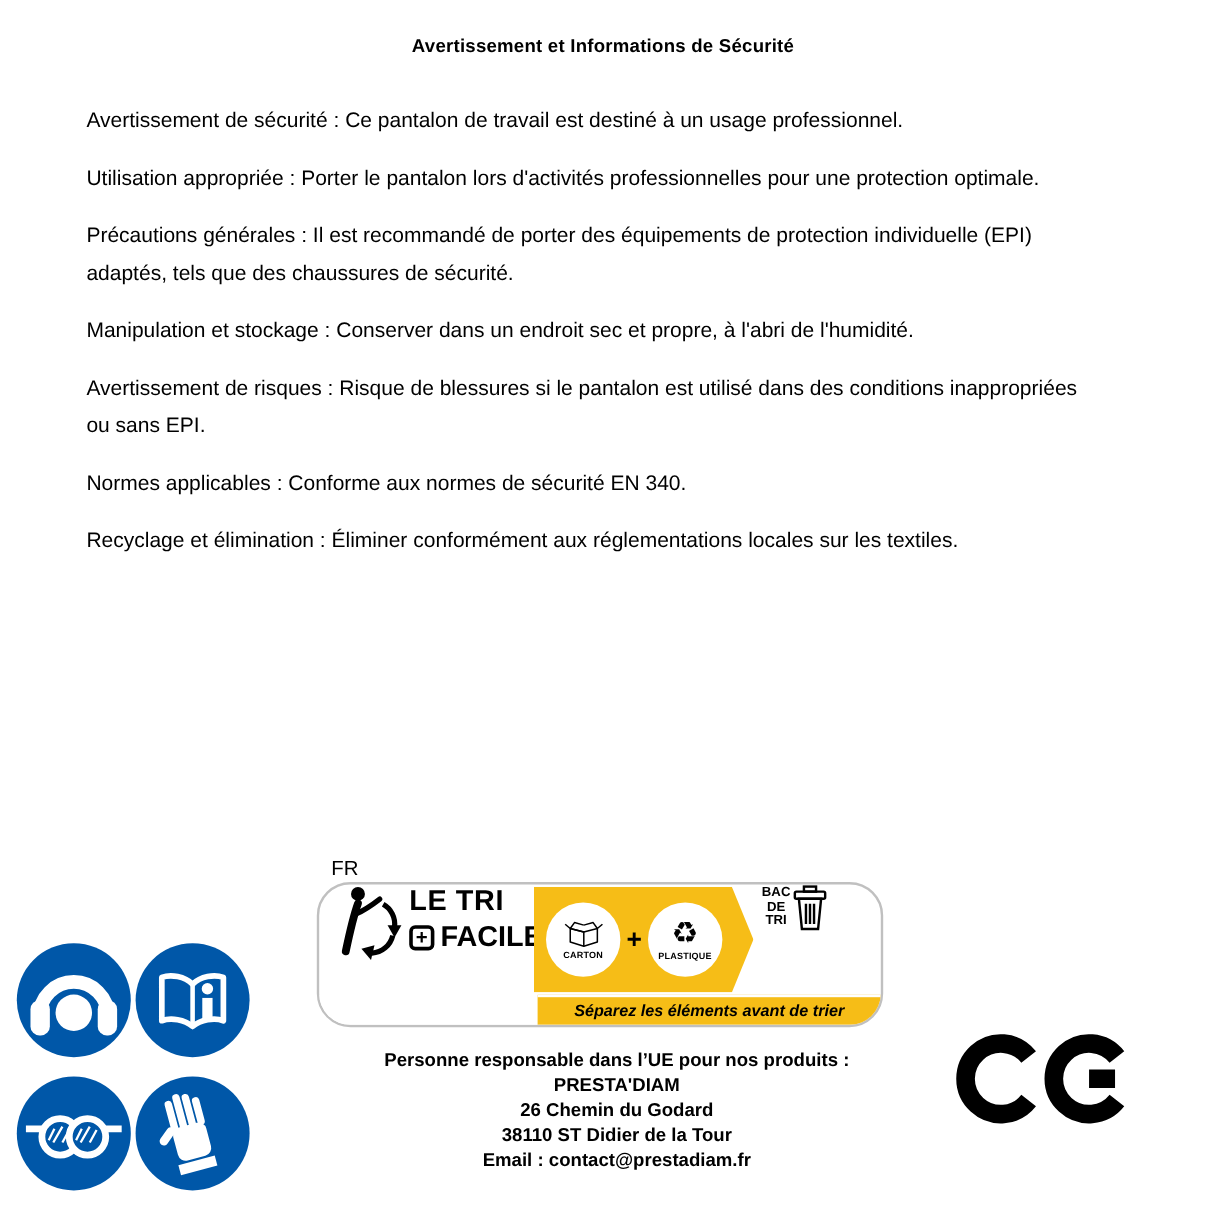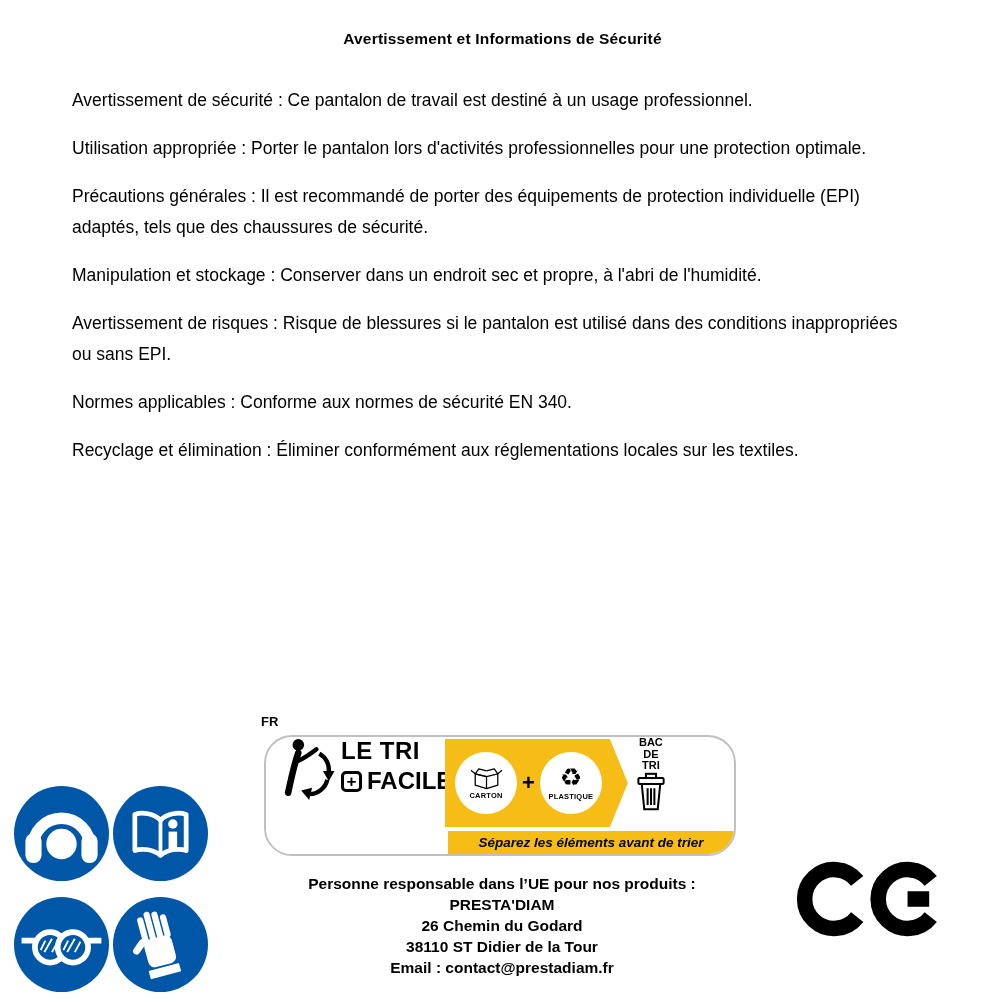--- a/index.html
+++ b/index.html
@@ -40,22 +40,22 @@
   .ppe-circle {
     width:95px; height:95px; border-radius:50%;
     background:#0057a8;
     display:flex; align-items:center; justify-content:center;
     overflow:hidden;
   }
   .ppe-circle svg { width:95px; height:95px; display:block; }
 
   
   .fr-tag {
-    position:absolute; left:261px; top:714px;
-    font-size:13px; font-weight:bold;
+    position:absolute; left:276px; top:714px;
+    font-size:17px; font-weight:normal;
   }
   .info-tri {
     position:absolute; left:264px; top:735px;
     width:472px; height:121px;
     background:#fff;
     border:2px solid #c0c0c0;
     border-radius:28px;
     overflow:hidden;
     display:flex; flex-direction:column;
   }
@@ -81,36 +81,36 @@
   }
   .mat-circle {
     width:62px; height:62px; background:#fff; border-radius:50%;
     display:flex; flex-direction:column; align-items:center; justify-content:center;
     gap:1px; flex:0 0 auto;
   }
   .mat-label { font-size:7.5px; font-weight:bold; letter-spacing:0.2px; }
   .mat-plus { font-size:22px; font-weight:bold; margin:0 5px; }
   .recycle-glyph { font-size:25px; line-height:26px; font-family:"DejaVu Sans", sans-serif; }
   .bin-zone {
-    display:flex; flex-direction:column; align-items:center;
+    display:flex; align-items:center;
     margin-left:7px; flex:0 0 auto;
   }
   .bin-text div { font-size:11px; font-weight:bold; line-height:11.5px; text-align:center; }
   .it-bottom { height:25px; display:flex; flex:0 0 auto;justify-content:center; }
   .it-bottom .spacer { width:182px; background:#fff; }
   .strip {
     flex:1; background:#f6bd17;
     display:flex; align-items:center; justify-content:center;
     font-size:13.5px; font-style:italic; font-weight:bold;
     border-top:2px solid #fff;
   }
 
   
   .contact {
-    position:absolute; left:252px; top:873px; width:500px;
+    position:absolute; left:264px; top:873px; width:500px;
     text-align:center; font-weight:bold;
     font-size:15.5px; line-height:21px;
   }
 
   
   .ce { position:absolute; left:796px; top:858px; }
 </style>
 </head>
 <body>
 

